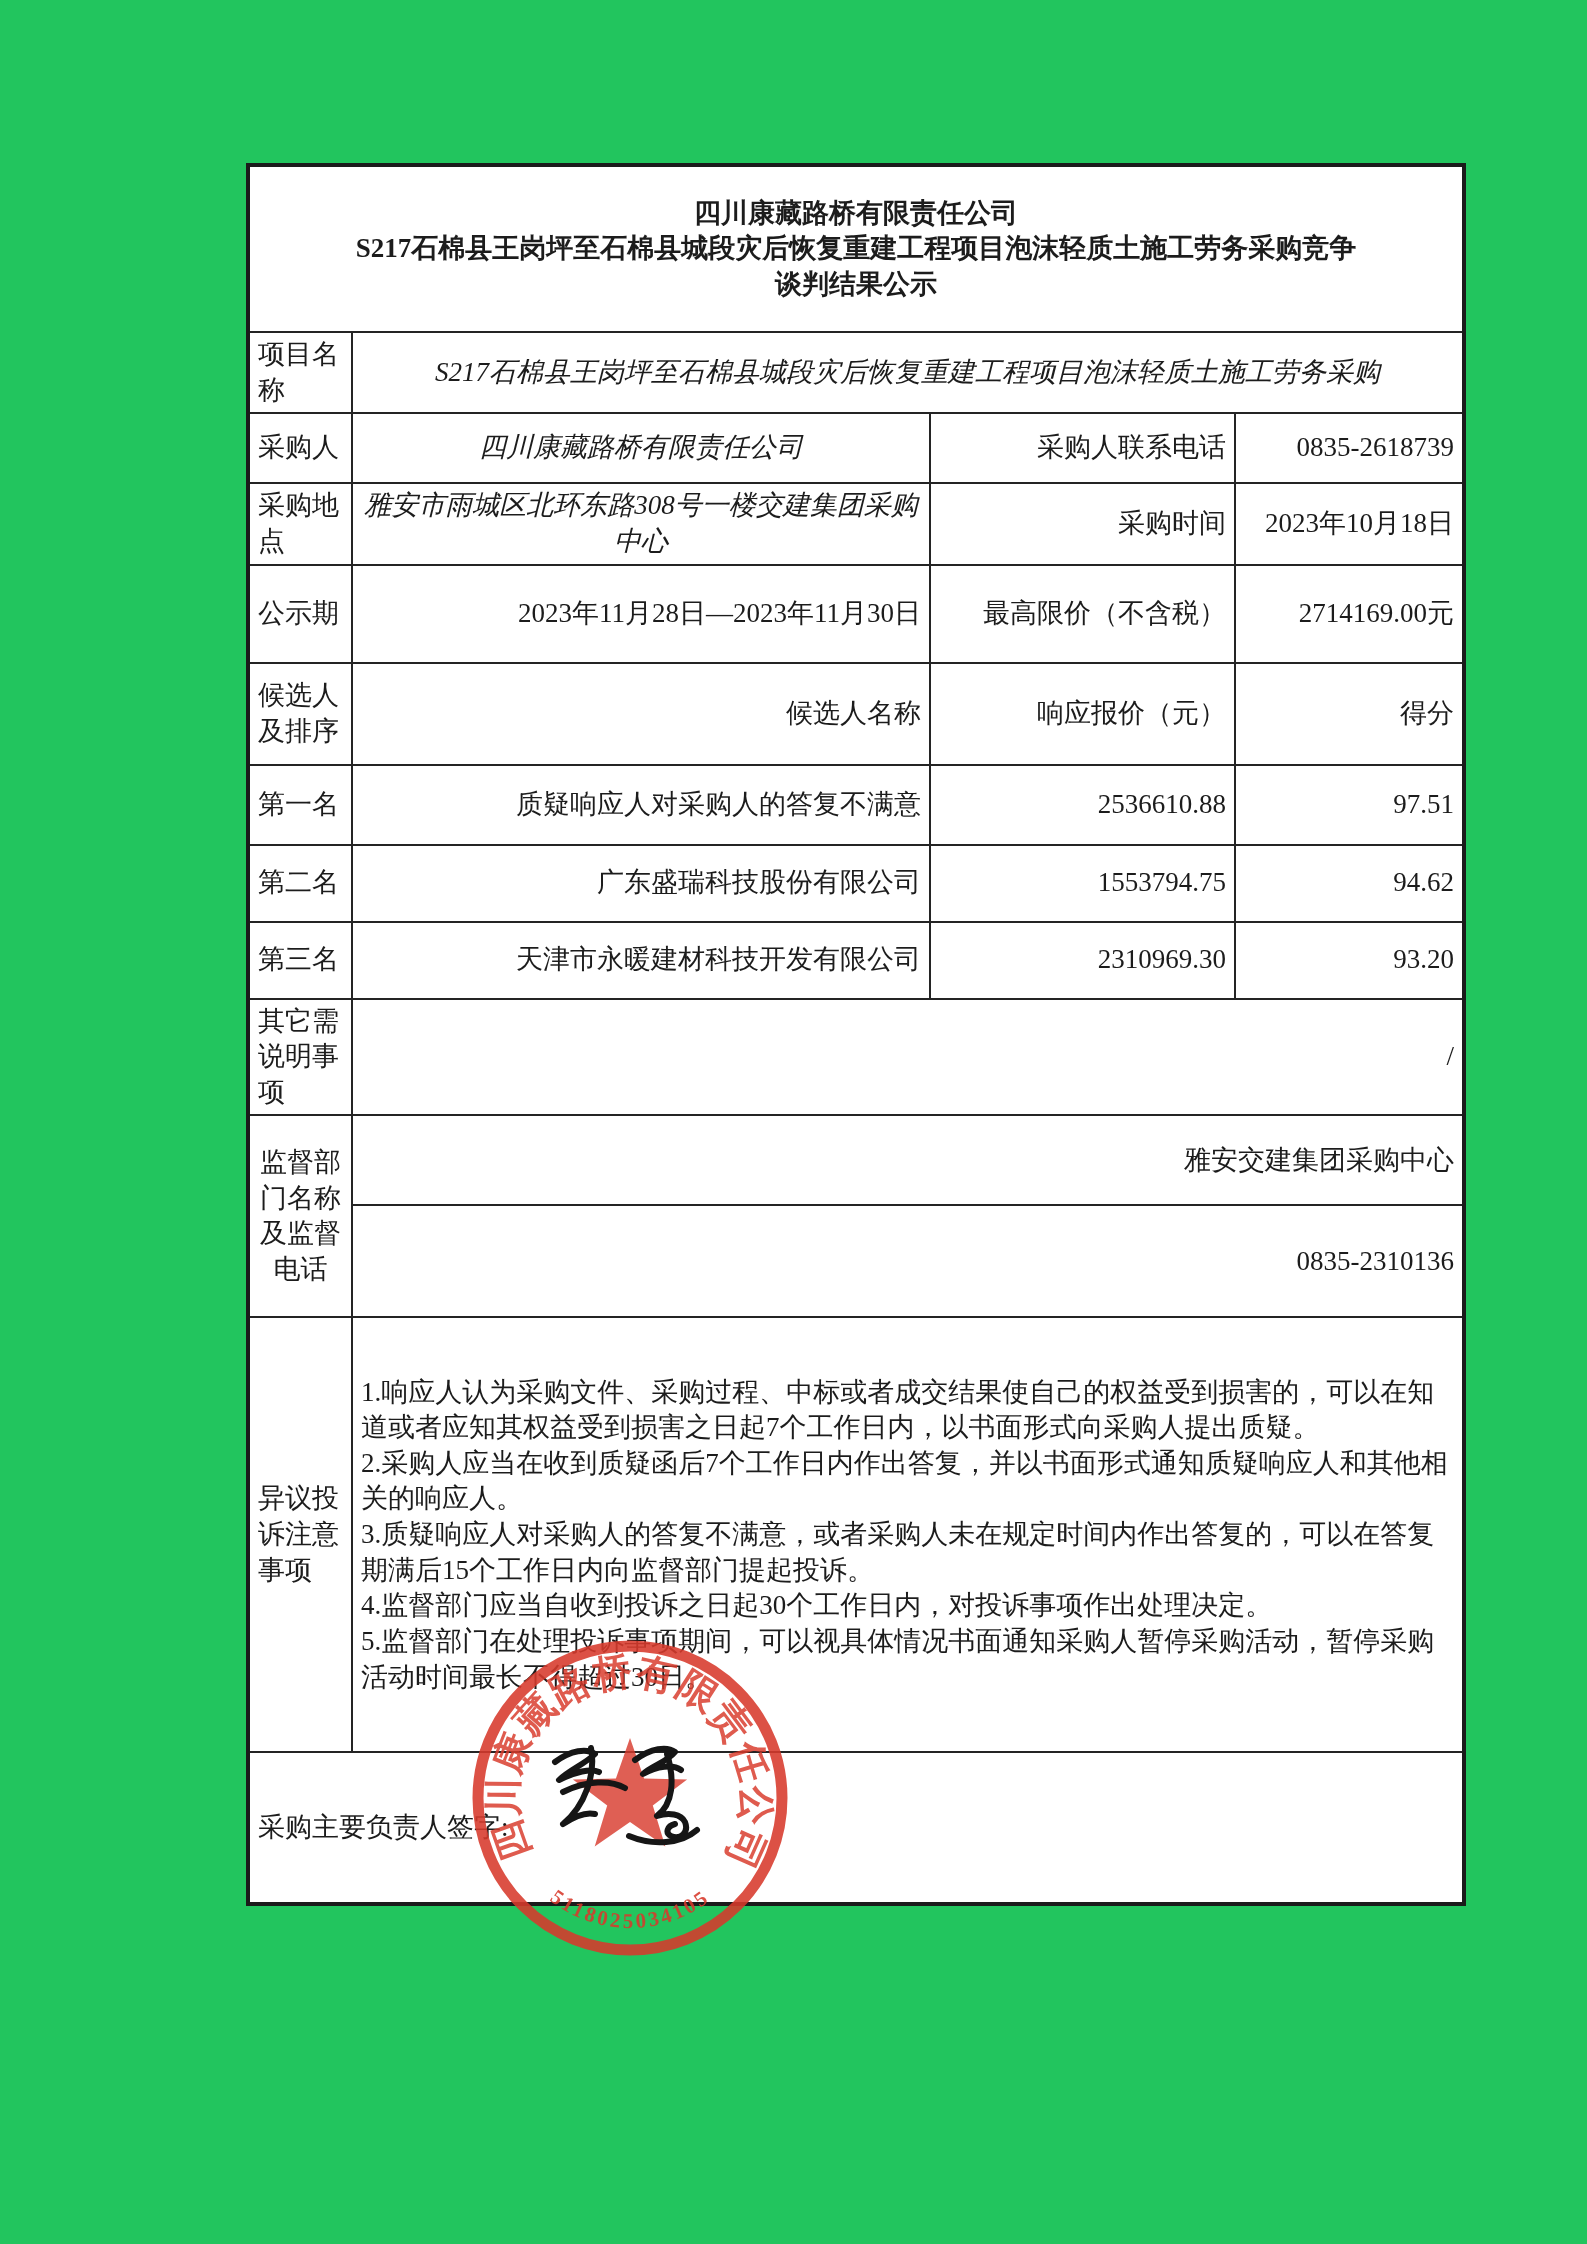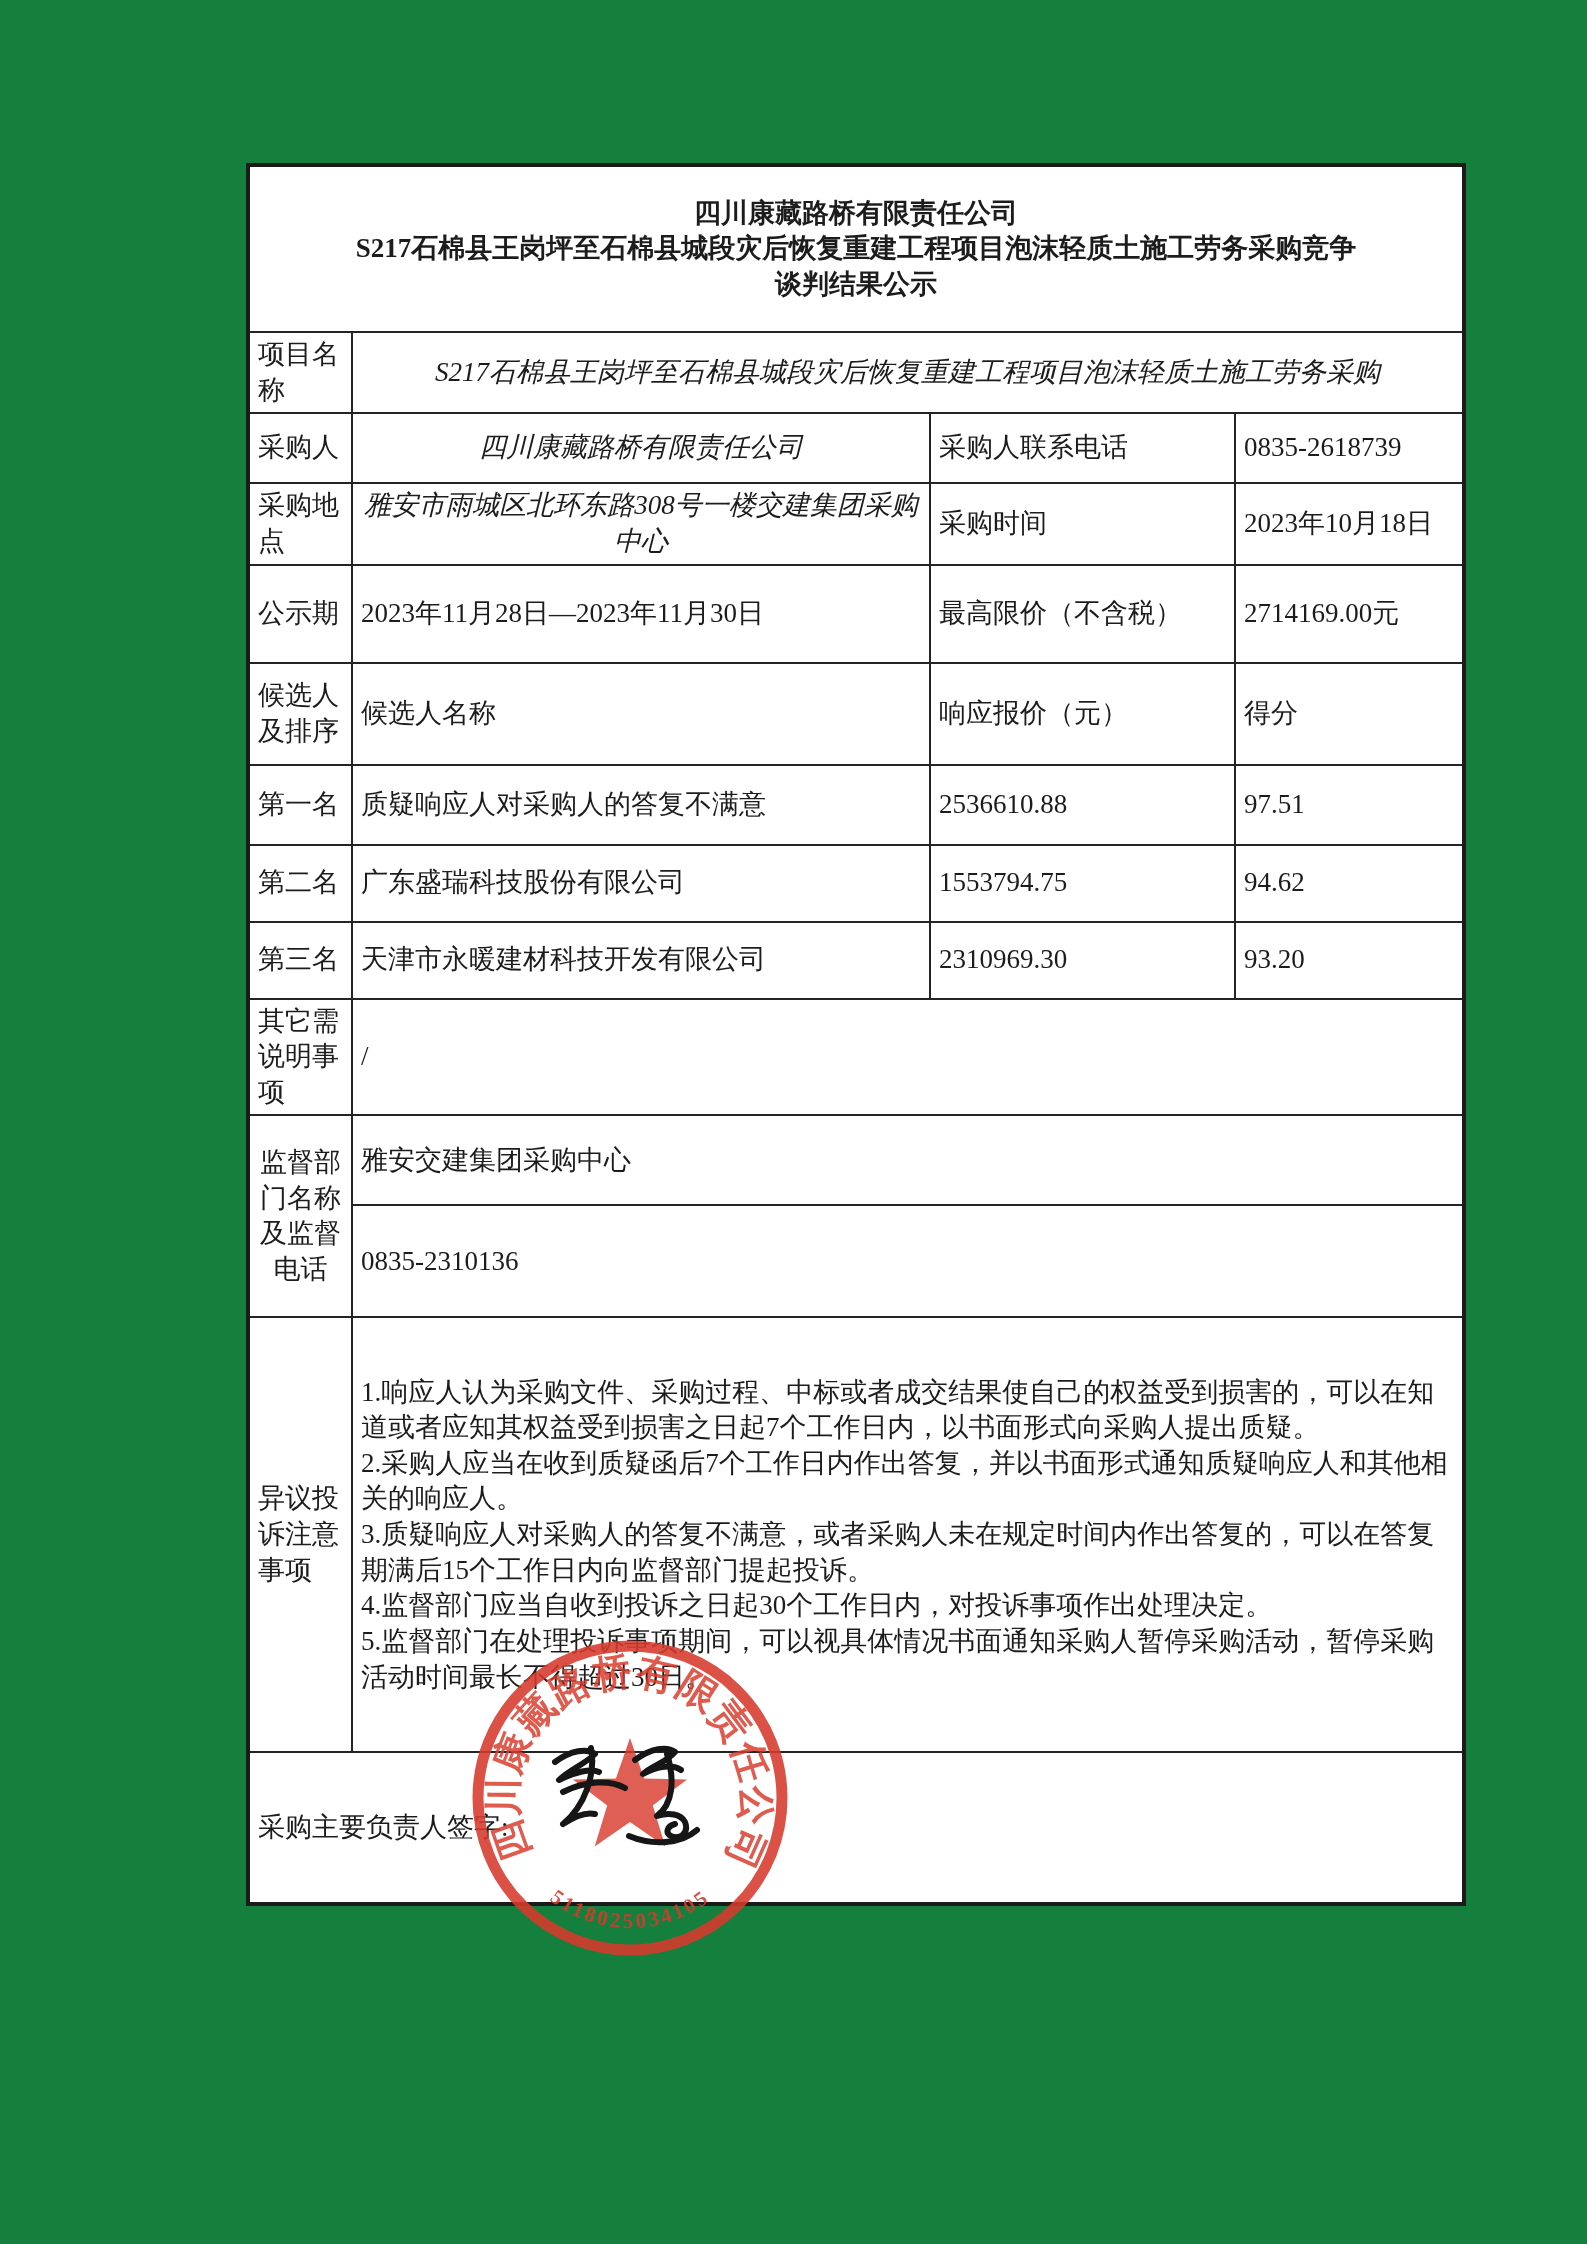--- a/index.html
+++ b/index.html
@@ -1,19 +1,19 @@
 <!DOCTYPE html>
 <html style="--stamp-color: #d83a2c;"><head>
 <meta charset="utf-8">
 <style>
   html,body{margin:0;padding:0;background:#e8e8e8;}
   .page{
     position:relative;
     width:1587px;height:2244px;
-    background:#15803d;
+    background:#22c55e;
     overflow:hidden;
     font-family:"Liberation Serif","DejaVu Serif",serif;
     color:#1c1c1c;
   }
   table.doc{
     position:absolute;left:246px;top:163px;
     width:1216px;
     border-collapse:collapse;
     table-layout:fixed;
     border:4px solid #1b1b1b;
@@ -30,21 +30,21 @@
   }
   td.title-cell{
     text-align:center;
     font-weight:bold;
     font-size:31px;
     line-height:47px;
     padding-top:14px;
     vertical-align:top;
   }
   td.lbl{ text-align:left; padding:4px 6px; }
-  td.ctr{ text-align:left;margin-top:10px; }
+  td.ctr{ text-align:right;margin-top:10px; }
   td.left{ text-align:center;font-style:italic; }
   td.sup-lbl{ text-align:center; padding:4px 4px; }
   td.loc-cell{ padding-right:26px; }
   td.notice-cell{
     font-size:26px;
     line-height:45px;
     padding:14px 10px 10px 12px;
     vertical-align:middle;
     text-align:left;
   }

